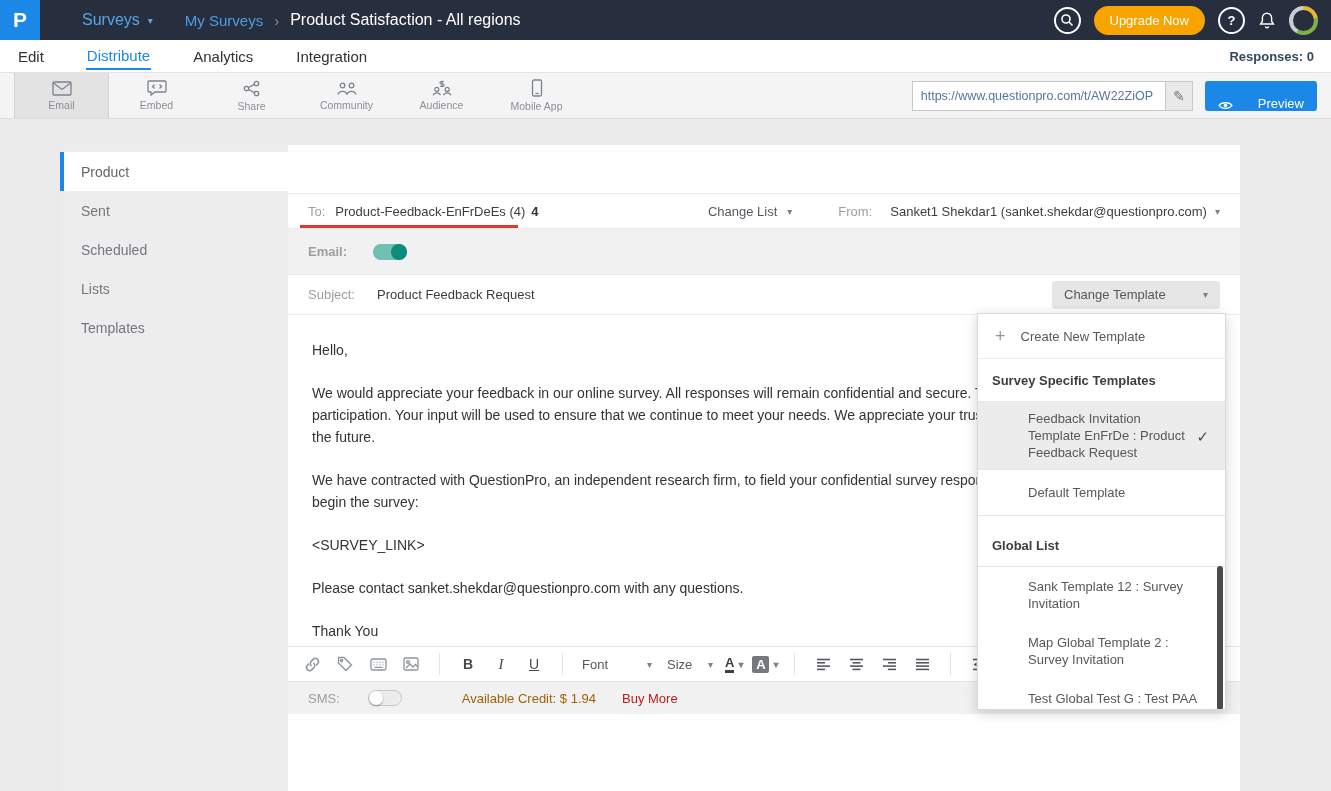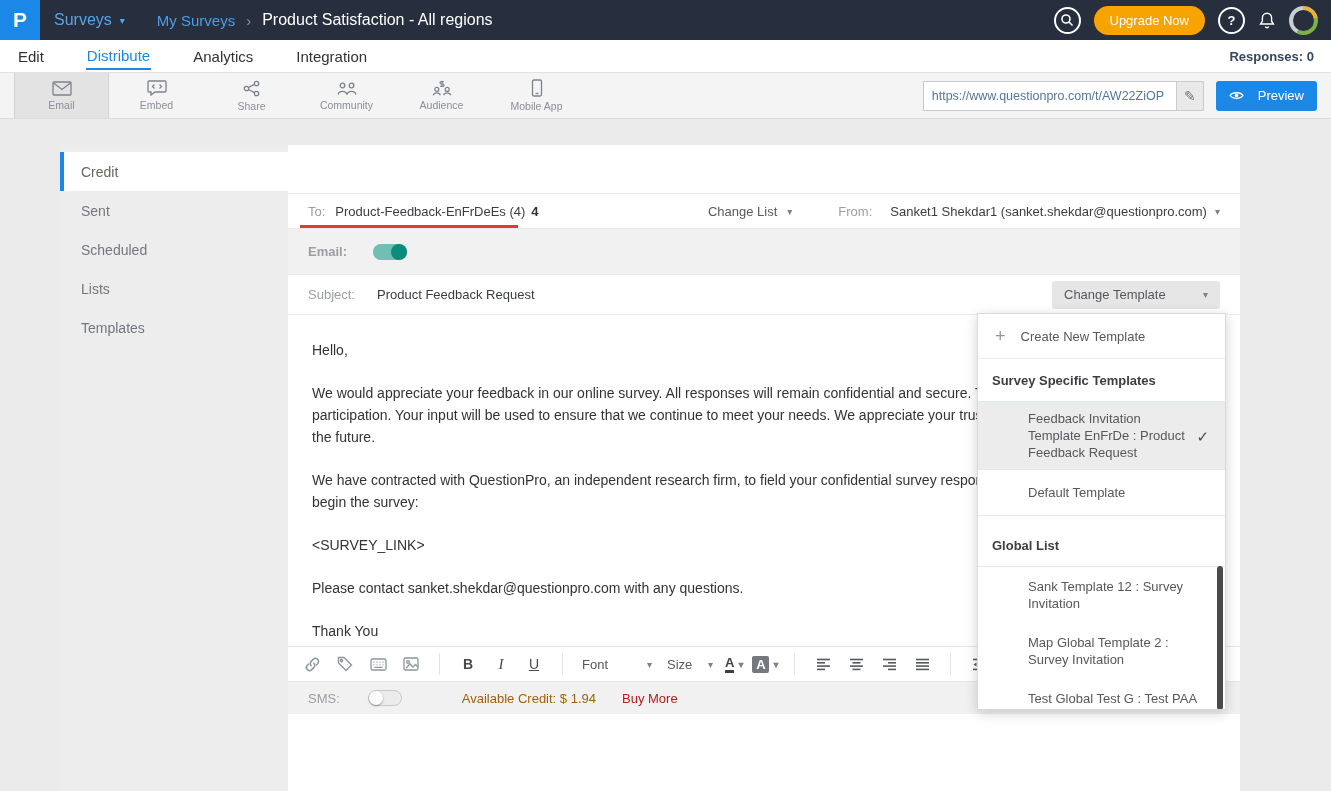--- a/index.html
+++ b/index.html
@@ -5,21 +5,21 @@
   * { box-sizing: border-box; margin: 0; padding: 0; }
   html,body { width:1331px; height:791px; }
   body { font-family: "Liberation Sans", sans-serif; background:#ebebeb; overflow:hidden; }
   .page { position:relative; width:1331px; height:791px; overflow:hidden; background:#ebebeb; }
 
   
   .topbar { height:40px; background:#272e3d; display:flex; align-items:center; color:#fff; }
   .logo { width:40px; height:40px; background:#1b87e6; display:flex; align-items:center; justify-content:center;
           color:#fff; font-size:21px; font-weight:bold; cursor:pointer; }
   .surveys-btn { display:flex; align-items:center; gap:8px; padding:0 18px 0 14px; height:100%; cursor:pointer;
-                 color:#55a5e8; font-size:16px; }
+                 color:#55a5e8; font-size:16px;margin-left:28px; }
   .caret { font-size:10px; color:inherit; }
   .crumb { display:flex; align-items:center; gap:11px; margin-left:14px; }
   .crumb-parent { color:#4d9de4; font-size:15px; cursor:pointer; text-decoration:none; }
   .crumb-sep { color:#8a93a3; font-size:15px; }
   .crumb-cur { color:#ffffff; font-size:16px; }
   .top-actions { margin-left:auto; display:flex; align-items:center; gap:13px; padding-right:13px; }
   .icon-circle { width:27px; height:27px; border:2px solid #fff; border-radius:50%; display:flex;
                  align-items:center; justify-content:center; cursor:pointer; font-size:13px; font-weight:bold; color:#fff; }
   .upgrade { background:#f7a400; color:#fff; border:none; font-size:13px; padding:7px 16px; border-radius:15px;
              cursor:pointer; font-family:inherit; }
@@ -39,21 +39,21 @@
   .channelbar { height:46px; background:#f4f4f4; border-bottom:1px solid #dcdcdc; display:flex; align-items:stretch; padding-left:14px; }
   .channel { width:95px; display:flex; flex-direction:column; align-items:center; justify-content:center; gap:3px; cursor:pointer; }
   .channel-label { font-size:10.5px; color:#8a8f98; }
   .channel.active { background:#e3e3e3; border-left:1px solid #d3d3d3; border-right:1px solid #d3d3d3; }
   .url-group { margin-left:auto; display:flex; align-items:center; gap:12px; padding-right:14px; }
   .url-wrap { display:flex; height:30px; border:1px solid #c9c9c9; background:#fff; }
   .url-input { border:none; outline:none; width:252px; padding:0 8px; font-size:12.5px; color:#54779c; font-family:inherit; background:#fff; }
   .url-edit { width:27px; background:#e9e9e9; border-left:1px solid #c9c9c9; display:flex; align-items:center; justify-content:center;
               color:#6a6f76; font-size:14px; cursor:pointer; }
   .preview-btn { height:30px; background:#1b87e6; color:#fff; border:none; border-radius:3px; font-size:13px; display:flex;
-                 align-items:center; gap:14px; padding:0 13px; cursor:pointer; font-family:inherit; }
+                 align-items:flex-end; gap:25px; padding:0 13px; cursor:pointer; font-family:inherit; }
 
   
   .content { position:relative; height:672px; }
   .card { position:absolute; left:60px; top:26px; width:1180px; bottom:0; background:#fff; display:flex; }
   .sidebar { width:228px; background:#ededed; padding-top:7px; flex-shrink:0; }
   .side-item { height:39px; display:flex; align-items:center; padding-left:17px; font-size:14px; color:#73777e;
                cursor:pointer; border-left:4px solid transparent; }
   .side-item.active { background:#fff; border-left-color:#1b87e6; color:#65675f; }
 
   .compose { flex:1; padding-top:48px; position:relative; min-width:0; }
@@ -233,21 +233,21 @@
           </svg>
         <span>Preview</span>
       </button>
     </div>
   </div>
 
   <div class="content">
     <div class="card">
 
       <aside class="sidebar">
-        <div class="side-item active">Credit</div>
+        <div class="side-item active">Product</div>
         <div class="side-item">Sent</div>
         <div class="side-item">Scheduled</div>
         <div class="side-item">Lists</div>
         <div class="side-item">Templates</div>
       </aside>
 
       <main class="compose">
         <div class="form">
 
           <div class="row-to">

